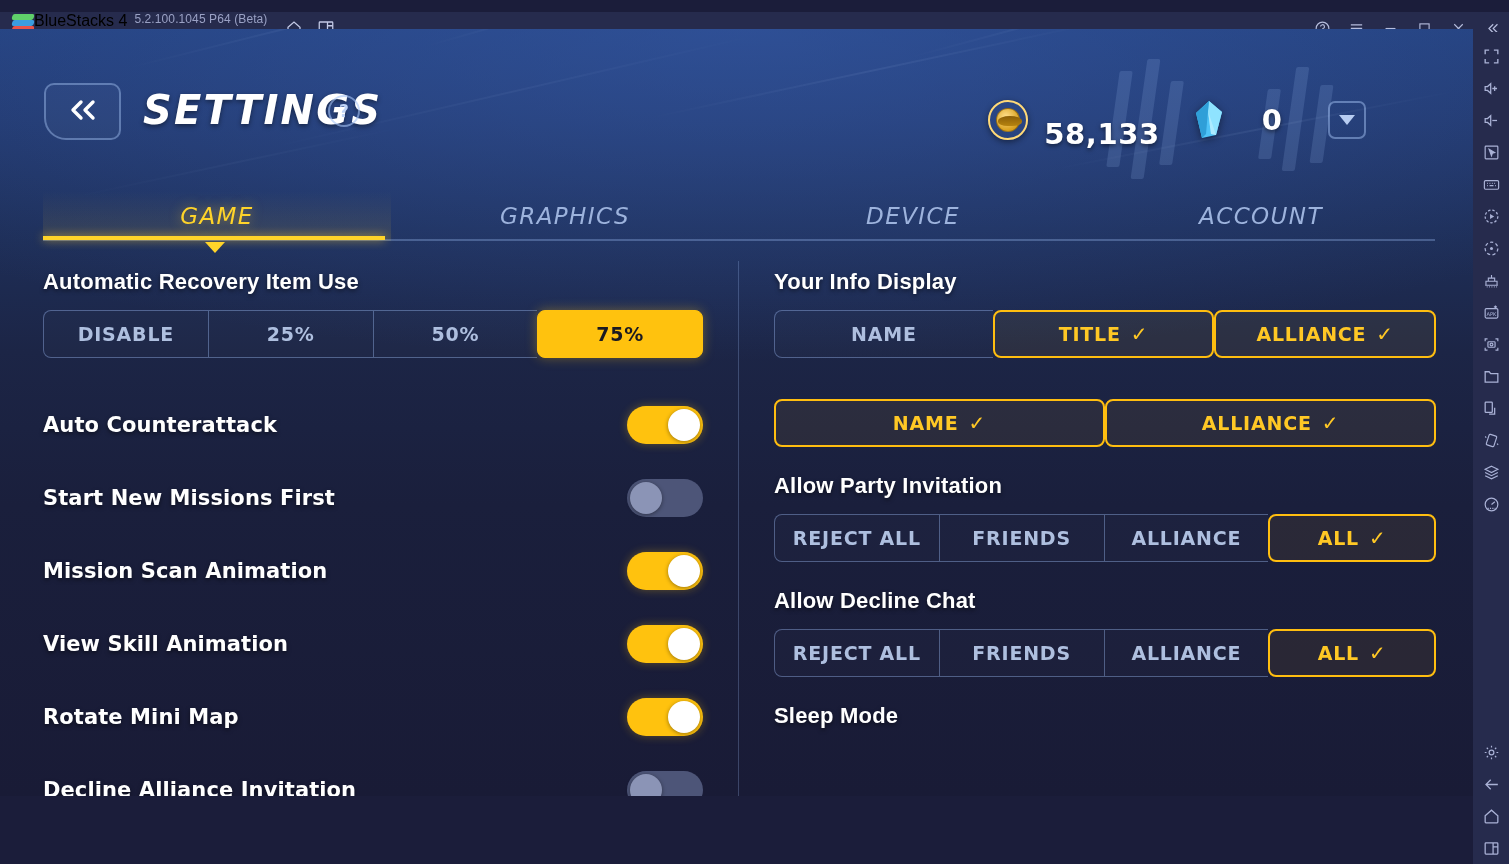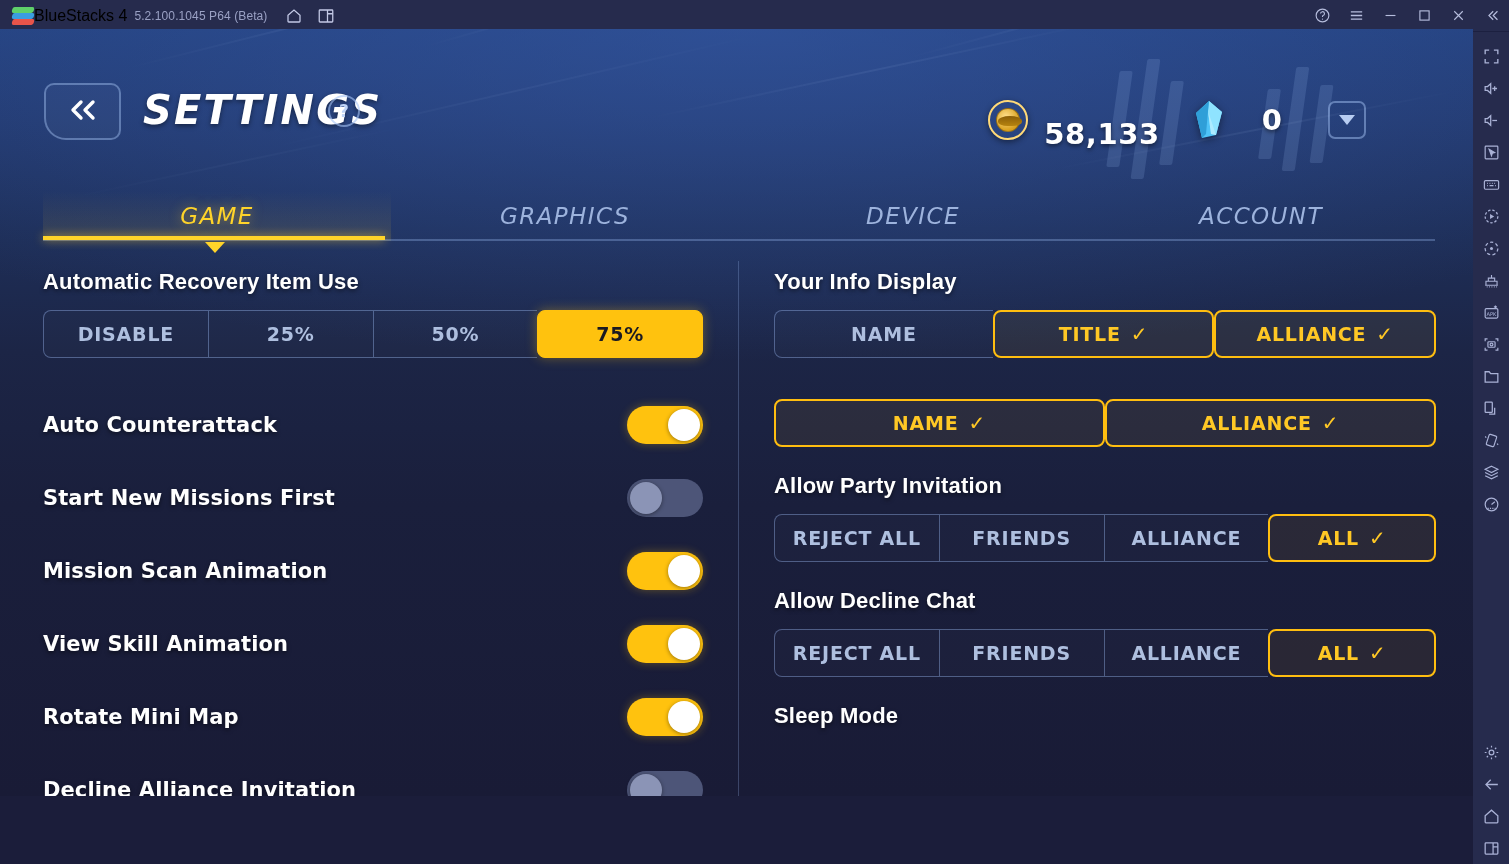--- a/index.html
+++ b/index.html
@@ -6,23 +6,23 @@
   html,body { width:1509px; height:864px; overflow:hidden; }
   body {
     font-family:"Liberation Sans", sans-serif;
     background:#1b1d3a;
     -webkit-font-smoothing:antialiased;
   }
   .app { position:relative; width:1509px; height:864px; }
 
   
   .titlebar {
-    position:absolute; left:0; top:0; width:1509px; height:32px;
+    position:absolute; left:0; top:12px; width:1509px; height:32px;
     background:#262b4d;
-    display:flex; align-items:center; gap:0;
+    display:flex; gap:0;
     border-bottom:1px solid #1c2040;
   }
   .bs-logo { width:22px; height:22px; margin-left:12px; position:relative; flex:0 0 auto; }
   .bs-logo i { position:absolute; left:0; width:22px; height:6px; border-radius:2px/3px; display:block; transform:skewX(-12deg); }
   .bs-logo i:nth-child(1){ top:2px;  background:#5fd06a; }
   .bs-logo i:nth-child(2){ top:8px;  background:#3a9de0; }
   .bs-logo i:nth-child(3){ top:14px; background:#e8544a; }
   .tb-ver { color:#9aa1c4; font-size:12px; margin-left:7px; letter-spacing:.1px; }
   .tb-icons-left { display:flex; align-items:center; gap:14px; margin-left:18px; }
   .tb-spacer { flex:1 1 auto; }

